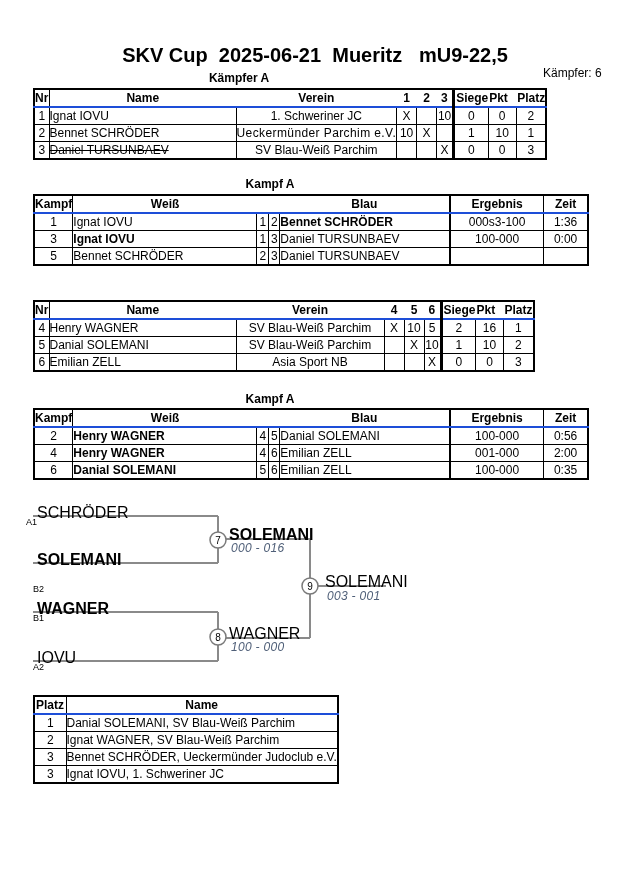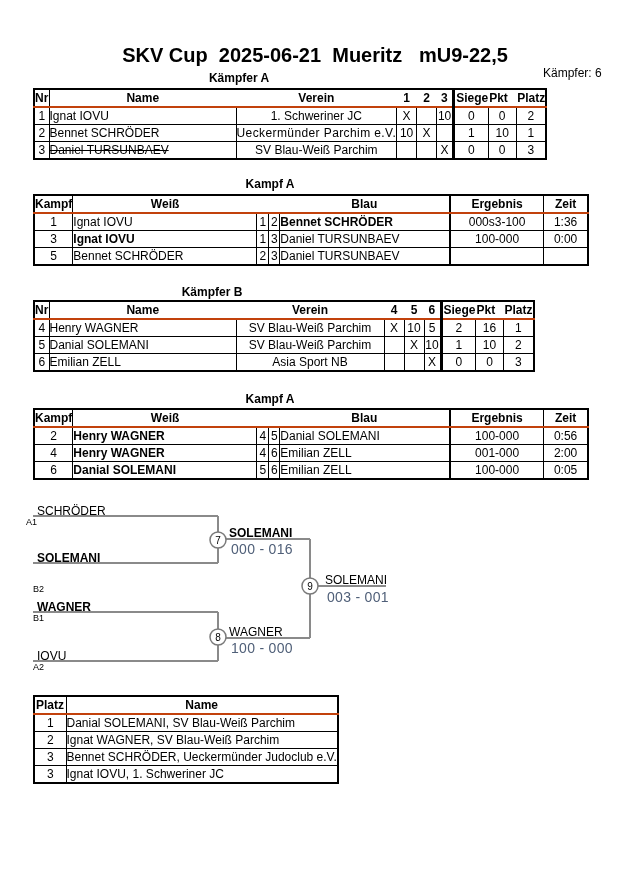--- a/index.html
+++ b/index.html
@@ -5,33 +5,33 @@
   html,body{margin:0;padding:0;background:#e8e8e8;}
   .page{position:relative;width:630px;height:891px;background:#ffffff;color:#000;
         font-family:"Liberation Sans","DejaVu Sans",sans-serif;overflow:hidden;margin:0 auto;}
   .abs{position:absolute;}
   .title{top:44px;left:0;width:630px;text-align:center;font-size:20px;font-weight:bold;white-space:pre;}
   .count{left:543px;top:66px;font-size:12px;}
   .sec-h{font-weight:bold;font-size:12px;text-align:center;width:200px;white-space:nowrap;}
   table.grid{position:absolute;border-collapse:collapse;table-layout:fixed;border:2px solid #000;background:#fff;}
   .grid th,.grid td{border:1px solid #000;font-size:12px;height:16px;padding:0;white-space:nowrap;
                     overflow:visible;vertical-align:middle;line-height:16px;}
-  .grid th{font-weight:bold;border-bottom:2px solid #c2410c;}
+  .grid th{font-weight:bold;border-bottom:2px solid #1d4ed8;}
   .tl{text-align:left;padding-left:3px;}
   .tlp{text-align:left;padding-left:6px;}
   .tc{text-align:center;}
   .b{font-weight:bold;}
   .strike{text-decoration:line-through;}
   .thk{border-left:3px solid #000 !important;}
   .thk2{border-left:2px solid #000 !important;}
   .nbr{border-right:0 !important;}
   .nbl{border-left:0 !important;}
-  .br-name{font-size:12px;white-space:nowrap;}
+  .br-name{font-size:16px;white-space:nowrap;}
   .br-seed{font-size:9px;white-space:nowrap;}
-  .br-score{font-size:14px;color:#4f5f78;white-space:nowrap;letter-spacing:.3px;}
+  .br-score{font-size:12px;color:#4f5f78;white-space:nowrap;letter-spacing:.3px;font-style:italic;}
 </style>
 </head>
 <body>
 
 <div class="page">
 
   <div class="abs title">SKV Cup  2025-06-21  Mueritz   mU9-22,5</div>
   <div class="abs count">Kämpfer: 6</div>
 
   <div class="abs sec-h" style="left:139px;top:71px">Kämpfer A</div>
@@ -139,21 +139,20 @@
       <td class="tlp">Bennet SCHRÖDER</td>
       <td class="tc">2</td>
       <td class="tc">3</td>
       <td class="tlp">Daniel TURSUNBAEV</td>
       <td class="tc thk2"></td>
       <td class="tc"></td>
     </tr>
   </tbody>
     </table>
 
-  <div class="abs sec-h" style="left:112px;top:285px">Kämpfer B</div>
   <table class="grid" style="left:33px;top:300px">
     <colgroup>
         <col style="width:15px">
         <col style="width:187px">
         <col style="width:148px">
         <col style="width:20px">
         <col style="width:20px">
         <col style="width:17px">
         <col style="width:27px">
         <col style="width:28px">
@@ -246,21 +245,21 @@
       <td class="tc thk2">001-000</td>
       <td class="tc">2:00</td>
     </tr>
     <tr>
       <td class="tc">6</td>
       <td class="tlp b">Danial SOLEMANI</td>
       <td class="tc">5</td>
       <td class="tc">6</td>
       <td class="tlp">Emilian ZELL</td>
       <td class="tc thk2">100-000</td>
-      <td class="tc">0:05</td>
+      <td class="tc">0:35</td>
     </tr>
   </tbody>
     </table>
 
   <svg class="abs" style="left:0;top:0" width="630" height="891" viewBox="0 0 630 891">
     <g stroke="#8a8a8a" stroke-width="2" fill="none">
       <path d="M33 516 H218 M33 563 H218 M218 516 V563"></path>
       <path d="M33 612 H218 M33 661 H218 M218 612 V661"></path>
       <path d="M226 539 H310 M310 539 V638 M226 638 H310"></path>
       <path d="M318 586 H386"></path>

